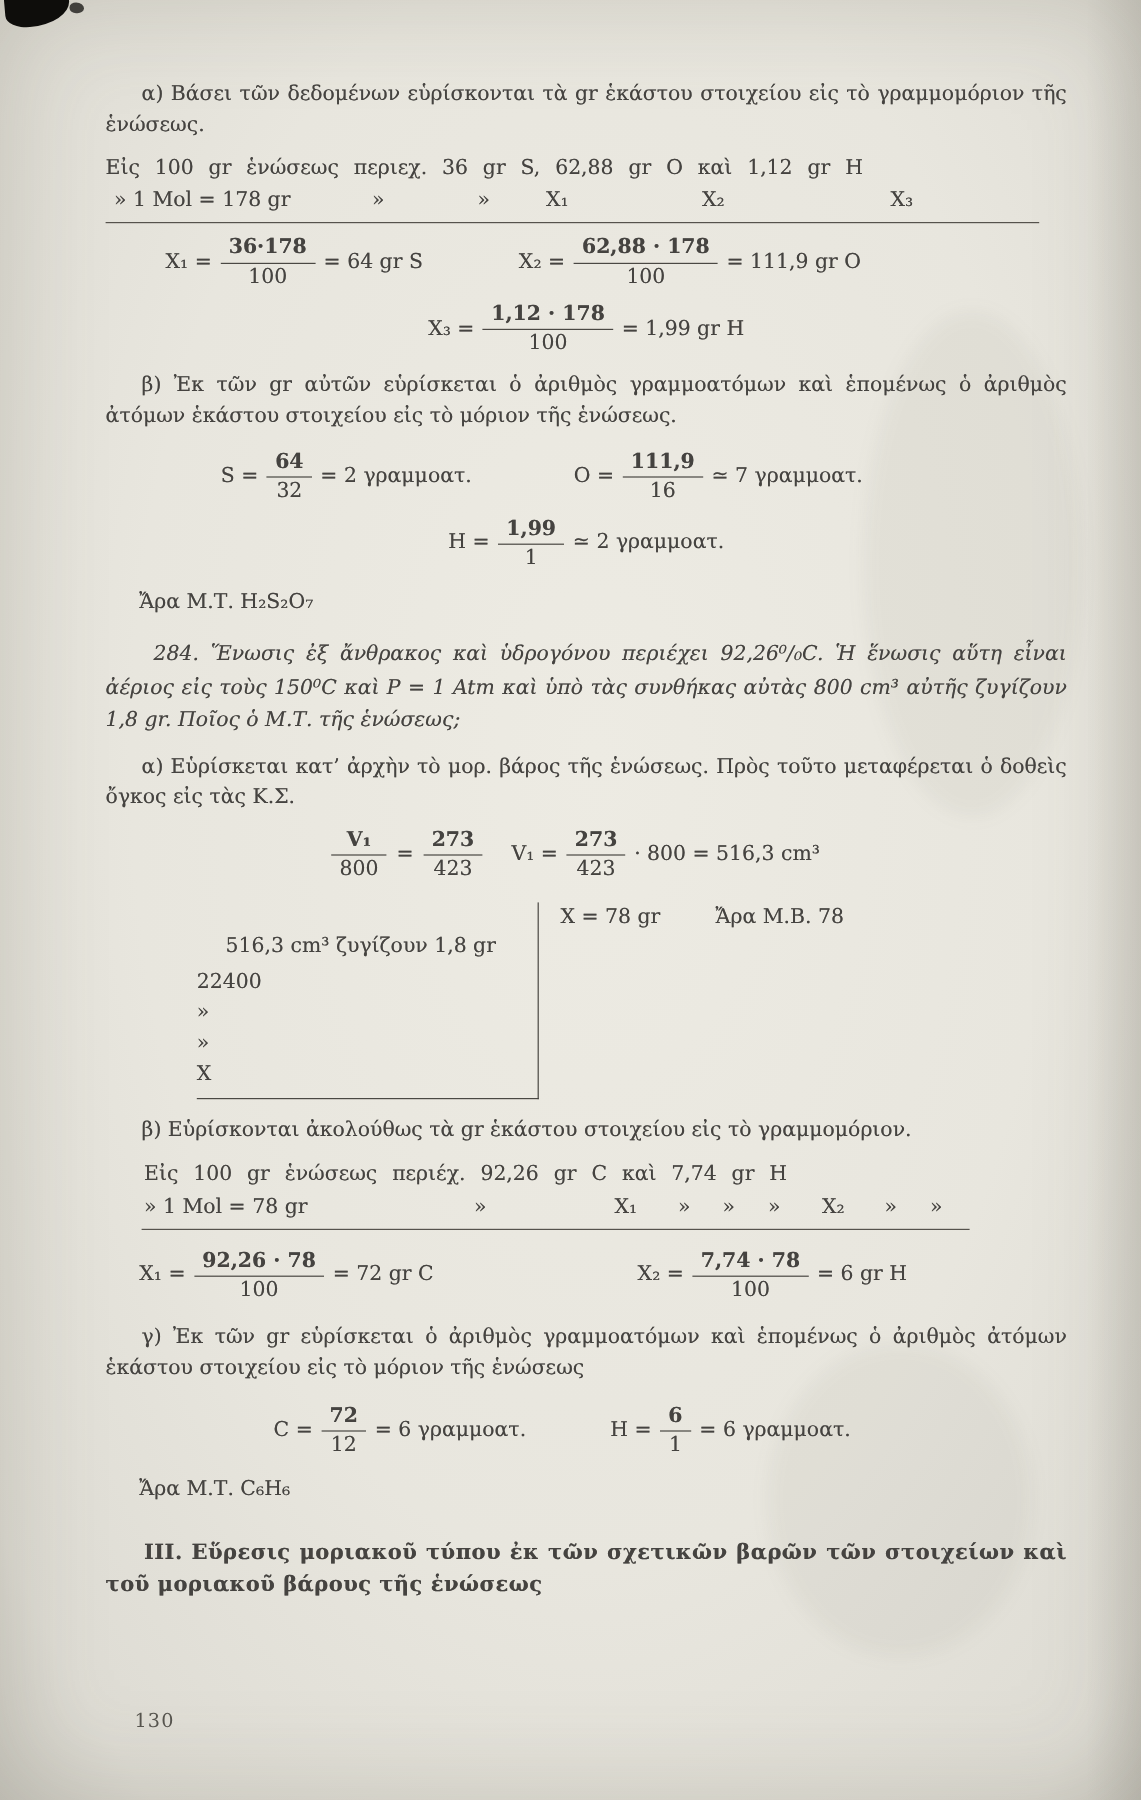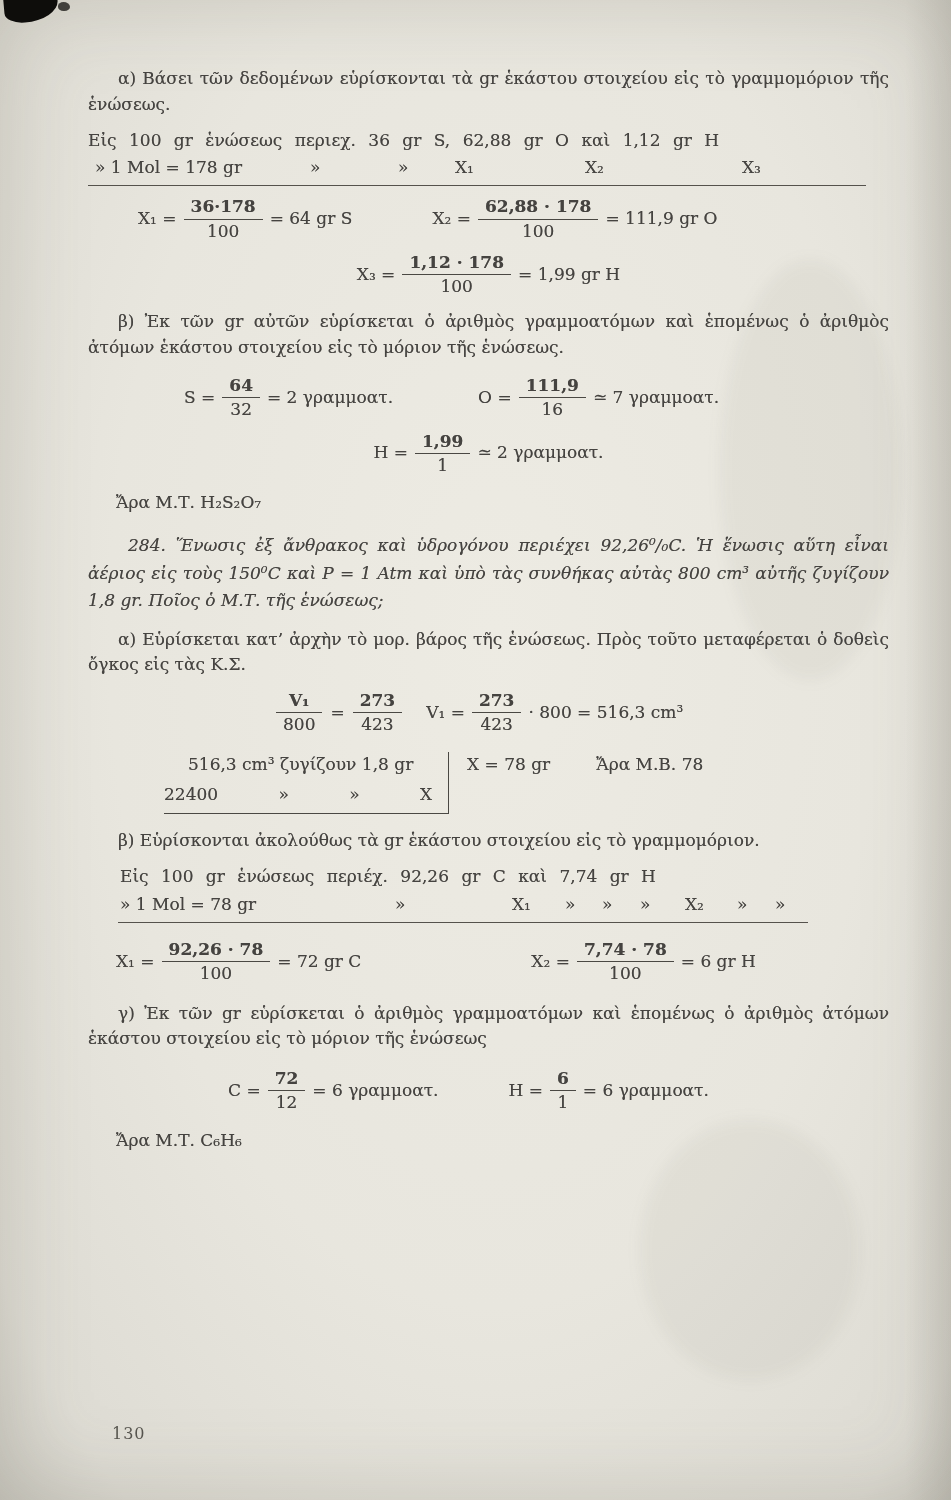--- a/index.html
+++ b/index.html
@@ -22,22 +22,22 @@
   .eq .lhs{margin-right:7px;}
   .eq .rhs{margin-left:7px;}
   .eq .mid{margin:0 8px;}
   .frac{display:inline-block;text-align:center;vertical-align:middle;line-height:1.25;}
   .fnum{display:block;padding:0 7px 1px;border-bottom:1.4px solid #4a4843;font-weight:bold;}
   .fden{display:block;padding:1px 7px 0;}
   .conclusion{margin:14px 0;padding-left:28px;}
   .problem{font-style:italic;margin:16px 0 12px 0;text-align:justify;text-indent:40px;line-height:1.62;}
   .prop-block{display:flex;align-items:stretch;margin:16px 0 14px 76px;}
   .prop-left{border-right:1.4px solid #4a4843;border-bottom:1.4px solid #4a4843;padding:0 16px 6px 0;}
-  .prop-r1{padding-left:24px;white-space:nowrap;}
-  .prop-r2{display:flex;justify-content:space-between;width:268px;margin-top:4px;}
+  .prop-r1{padding-left:24px;white-space:nowrap;margin-top:24px;}
+  .prop-r2{display:flex;justify-content:space-between;width:268px;margin-top:4px;flex-direction:column;}
   .prop-right{display:flex;align-items:flex-start;padding-left:18px;gap:46px;white-space:nowrap;}
   .heading{font-weight:bold;margin:26px 0 0 0;text-align:justify;text-indent:32px;font-size:17.5px;letter-spacing:0.4px;}
   .pagenum{position:absolute;left:112px;top:1424px;font-size:16px;color:#56544e;letter-spacing:1px;}
   .ink-blot{position:absolute;top:-8px;left:4px;width:54px;height:30px;background:#0e0d0b;border-radius:0 10% 70% 40%;transform:rotate(-5deg);}
   .ink-dot{position:absolute;top:2px;left:58px;width:12px;height:9px;background:#1d1c19;border-radius:50% 60% 50% 50%;opacity:.8;}
   .edge-shade{position:absolute;top:0;right:0;width:46px;height:100%;background:linear-gradient(to right, rgba(70,65,55,0) 0%, rgba(70,65,55,0.10) 100%);pointer-events:none;}
   .smudge{position:absolute;background:rgba(110,104,90,0.06);filter:blur(7px);border-radius:50%;pointer-events:none;}
 </style>
 </head>
 <body>
@@ -221,17 +221,18 @@
         <span class="frac">
           <span class="fnum">6</span>
           <span class="fden">1</span>
         </span>
         <span class="rhs">= 6 γραμμοατ.</span>
       </span>
     </div>
 
     <div class="conclusion">Ἄρα Μ.Τ. C₆H₆</div>
 
+    <p class="heading">III. Εὕρεσις μοριακοῦ τύπου ἐκ τῶν σχετικῶν βαρῶν τῶν στοιχείων καὶ τοῦ μοριακοῦ βάρους τῆς ἑνώσεως</p>
 
   </div>
 
   <div class="pagenum">130</div>
 </div>
 
 </body></html>

